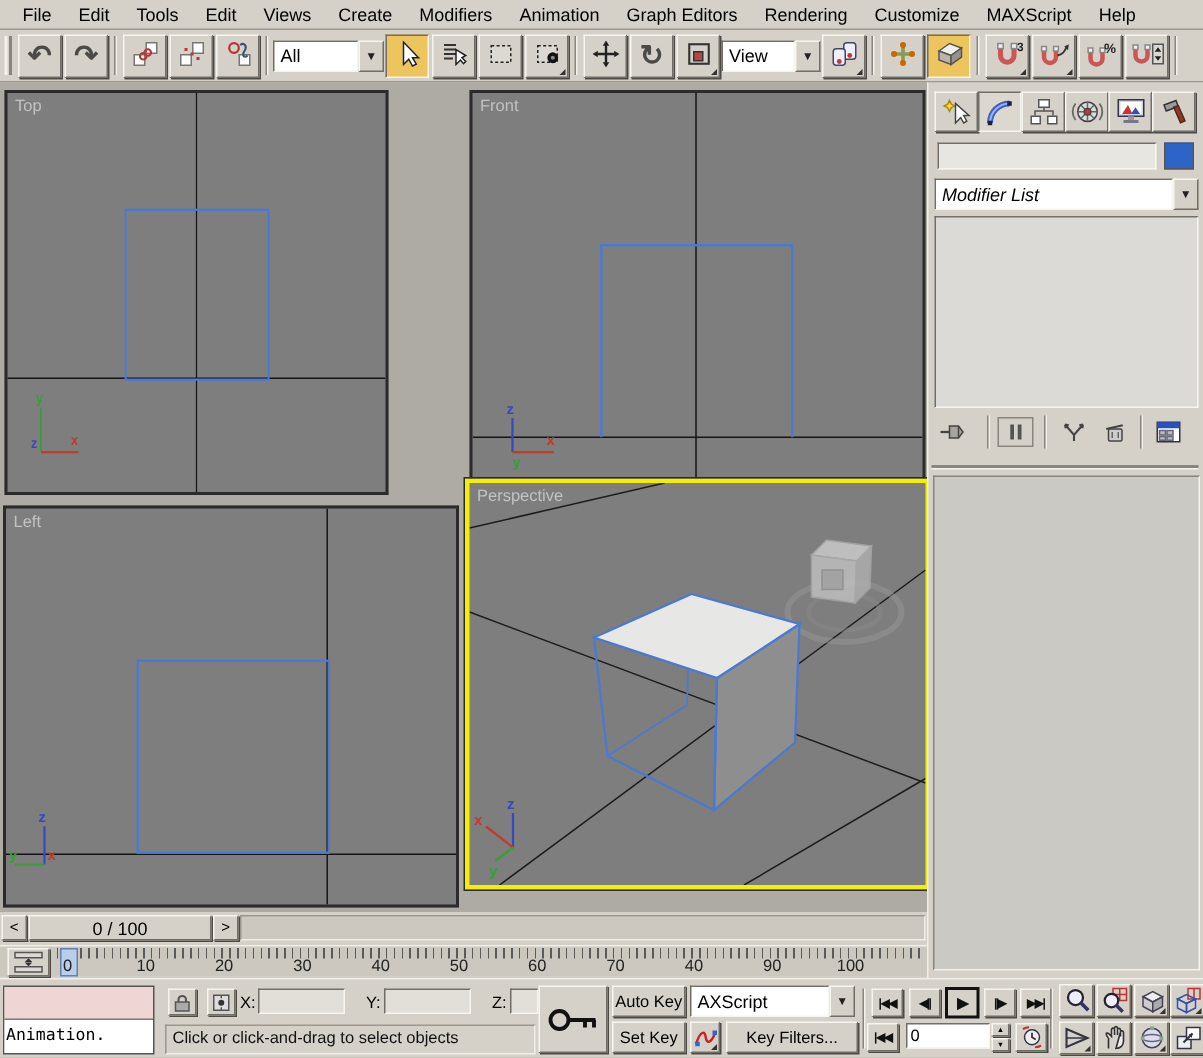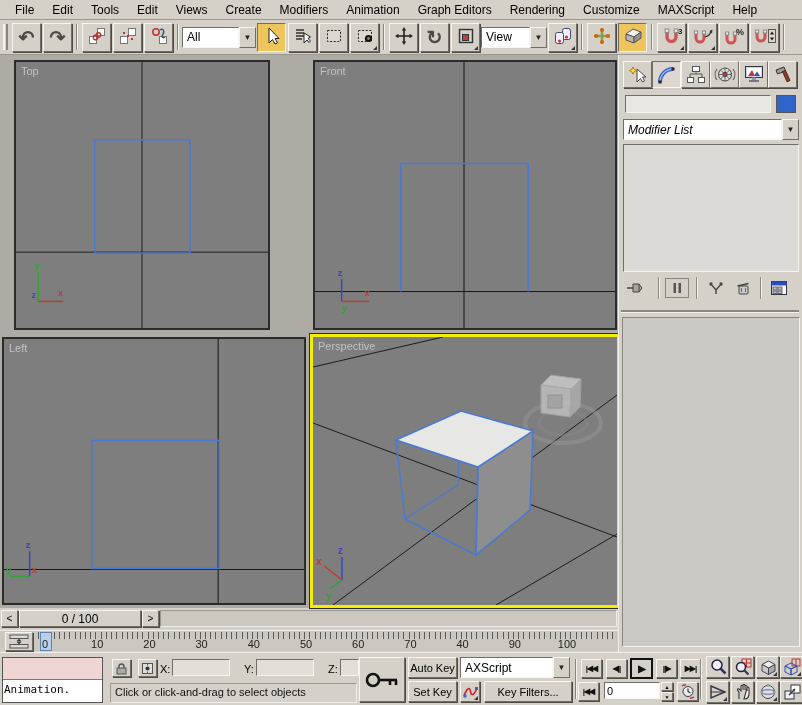--- a/index.html
+++ b/index.html
@@ -245,21 +245,21 @@
           <rect x="15.5" y="2.5" width="7" height="13" fill="#dcd9d2" stroke="#555"></rect>
           <polygon points="19,4.5 16.8,7.5 21.2,7.5" fill="#222"></polygon>
           <polygon points="19,13.5 16.8,10.5 21.2,10.5" fill="#222"></polygon>
         </svg></span>
     </button>
   <div class="sep"></div>
 </div>
 
 <div id="vparea">
 
-  <div class="vp" style="left:14px;top:5px;width:256px;height:270px">
+  <div class="vp" style="left:3px;top:5px;width:256px;height:270px">
     <span class="vplabel">Top</span>
     <svg viewBox="0 0 304 270" preserveAspectRatio="none">
       <g stroke="#141414">
         <line x1="152" y1="0" x2="152" y2="270"></line>
           <line x1="0" y1="193" x2="304" y2="193"></line>
       </g>
       <rect x="95" y="79" width="115" height="115" fill="none" stroke="#4b79d2" stroke-width="1.6"></rect>
       <g font-size="10" font-weight="bold">
         <line x1="27" y1="213" x2="27" y2="243" stroke="#35a035" stroke-width="1.5"></line>
         <line x1="27" y1="243" x2="57" y2="243" stroke="#c23a2a" stroke-width="1.5"></line>
@@ -299,21 +299,21 @@
       <g font-size="10" font-weight="bold">
         <line x1="26" y1="215" x2="26" y2="241" stroke="#3848c0" stroke-width="1.5"></line>
         <line x1="6" y1="241" x2="26" y2="241" stroke="#35a035" stroke-width="1.5"></line>
         <text x="22" y="212" fill="#3848c0">z</text>
         <text x="2" y="238" fill="#35a035">y</text>
         <text x="28" y="238" fill="#c23a2a">x</text>
       </g>
     </svg>
   </div>
 
-  <div class="vp" id="vp-persp" style="left:310px;top:279px;width:310px;height:274px">
+  <div class="vp" id="vp-persp" style="left:310px;top:264px;width:310px;height:274px">
     <span class="vplabel">Perspective</span>
     <svg viewBox="0 0 304 268" preserveAspectRatio="none">
       <g stroke="#1c1c1c">
         <line x1="0" y1="86" x2="304" y2="200"></line>
         <line x1="20" y1="268" x2="304" y2="58"></line>
         <line x1="0" y1="30" x2="130" y2="0"></line>
         <line x1="183" y1="268" x2="304" y2="197"></line>
       </g>
       <g>
         <ellipse cx="250" cy="86" rx="38" ry="20" fill="none" stroke="#9a9a9a" stroke-width="4" opacity="0.45"></ellipse>

